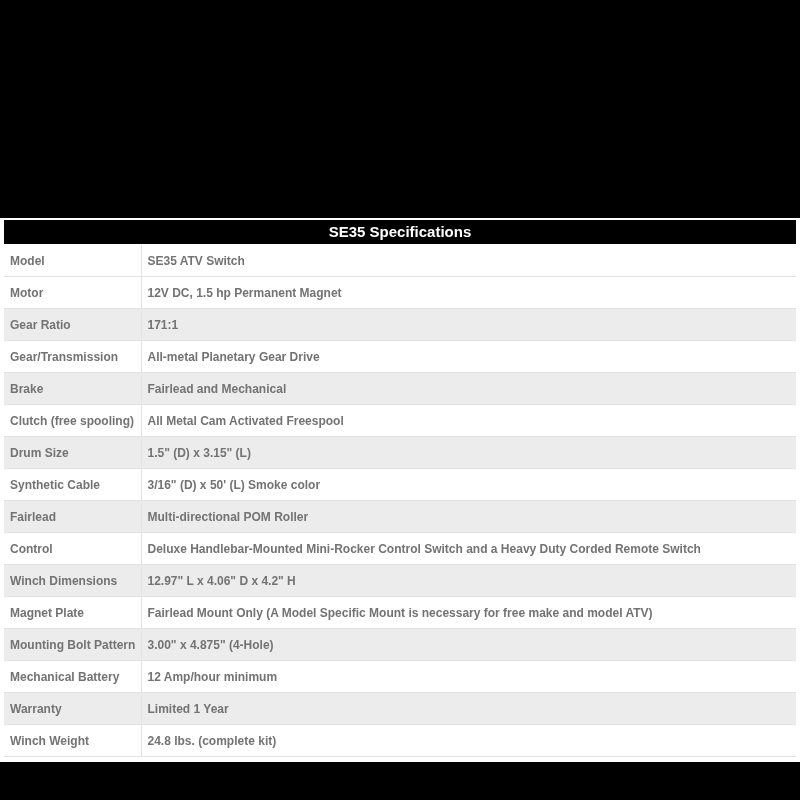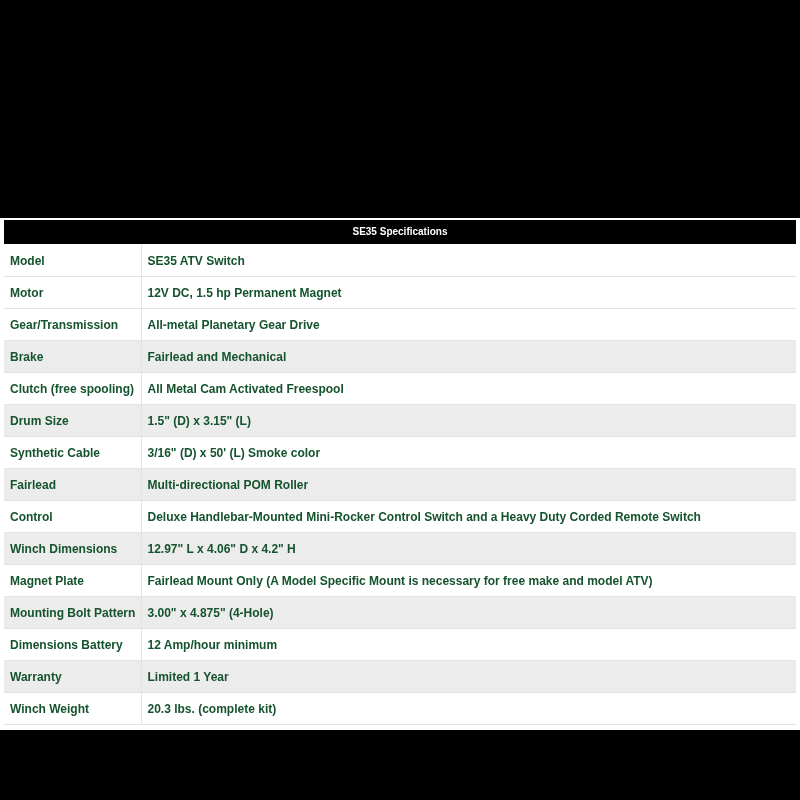--- a/index.html
+++ b/index.html
@@ -22,33 +22,33 @@
     box-sizing: border-box;
     background: #ffffff;
     padding: 2px 4px 5px 4px;
   }
   .title-bar {
     background: #000000;
     color: #ffffff;
     height: 24px;
     line-height: 24px;
     text-align: center;
-    font-size: 10px;
+    font-size: 15px;
     font-weight: bold;
   }
   table.specs {
     width: 100%;
     border-collapse: collapse;
     table-layout: fixed;
     margin-top: 1px;
   }
   table.specs td {
     font-size: 12px;
     font-weight: bold;
-    color: #14532d;
+    color: #737373;
     border-bottom: 1px solid #e3e3e3;
     padding: 0 6px;
     height: 31px;
     vertical-align: middle;
     white-space: nowrap;
     overflow: hidden;
   }
   td.label-cell {
     border-right: 1px solid #e3e3e3;
   }
@@ -68,20 +68,24 @@
       <col class="col-value">
     </colgroup>
     <tbody>
         <tr>
           <td class="label-cell">Model</td>
           <td class="value-cell">SE35 ATV Switch</td>
         </tr>
         <tr>
           <td class="label-cell">Motor</td>
           <td class="value-cell">12V DC, 1.5 hp Permanent Magnet</td>
+        </tr>
+        <tr class="alt">
+          <td class="label-cell">Gear Ratio</td>
+          <td class="value-cell">171:1</td>
         </tr>
         <tr>
           <td class="label-cell">Gear/Transmission</td>
           <td class="value-cell">All-metal Planetary Gear Drive</td>
         </tr>
         <tr class="alt">
           <td class="label-cell">Brake</td>
           <td class="value-cell">Fairlead and Mechanical</td>
         </tr>
         <tr>
@@ -110,26 +114,26 @@
         </tr>
         <tr>
           <td class="label-cell">Magnet Plate</td>
           <td class="value-cell">Fairlead Mount Only (A Model Specific Mount is necessary for free make and model ATV)</td>
         </tr>
         <tr class="alt">
           <td class="label-cell">Mounting Bolt Pattern</td>
           <td class="value-cell">3.00" x 4.875" (4-Hole)</td>
         </tr>
         <tr>
-          <td class="label-cell">Dimensions Battery</td>
+          <td class="label-cell">Mechanical Battery</td>
           <td class="value-cell">12 Amp/hour minimum</td>
         </tr>
         <tr class="alt">
           <td class="label-cell">Warranty</td>
           <td class="value-cell">Limited 1 Year</td>
         </tr>
         <tr>
           <td class="label-cell">Winch Weight</td>
-          <td class="value-cell">20.3 lbs. (complete kit)</td>
+          <td class="value-cell">24.8 lbs. (complete kit)</td>
         </tr>
       </tbody>
   </table>
 </div>
 
 </body></html>

